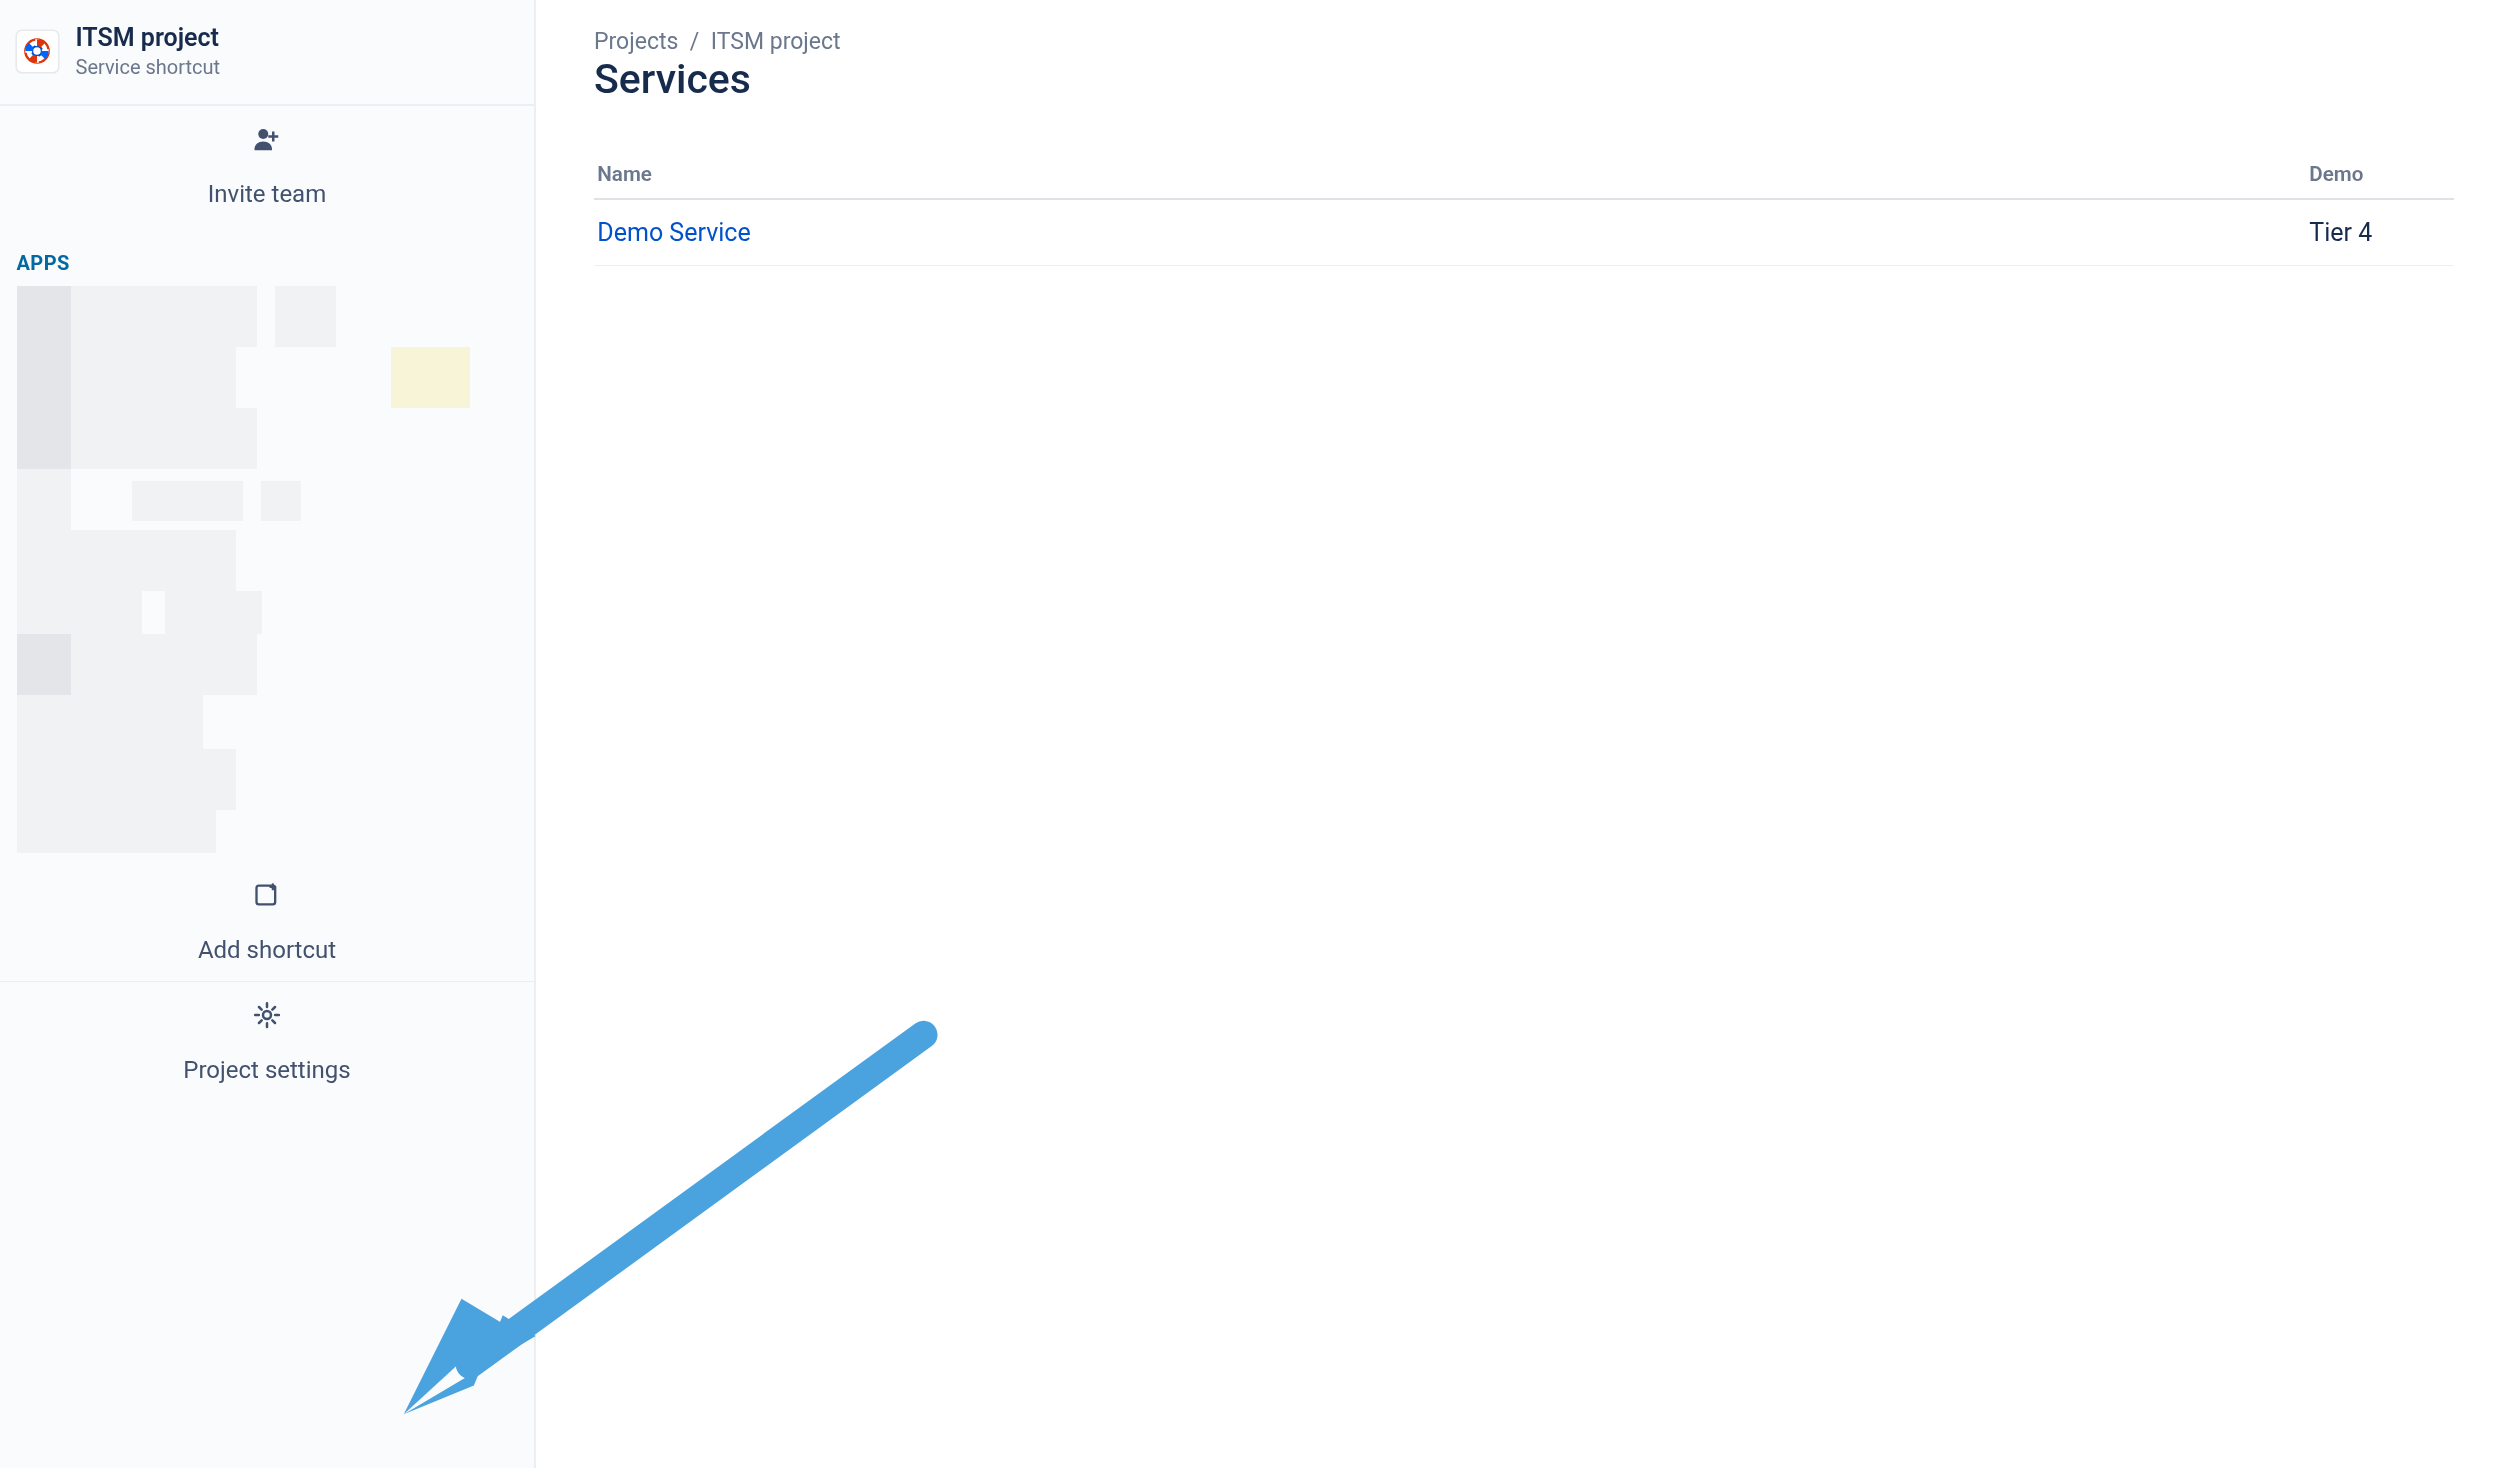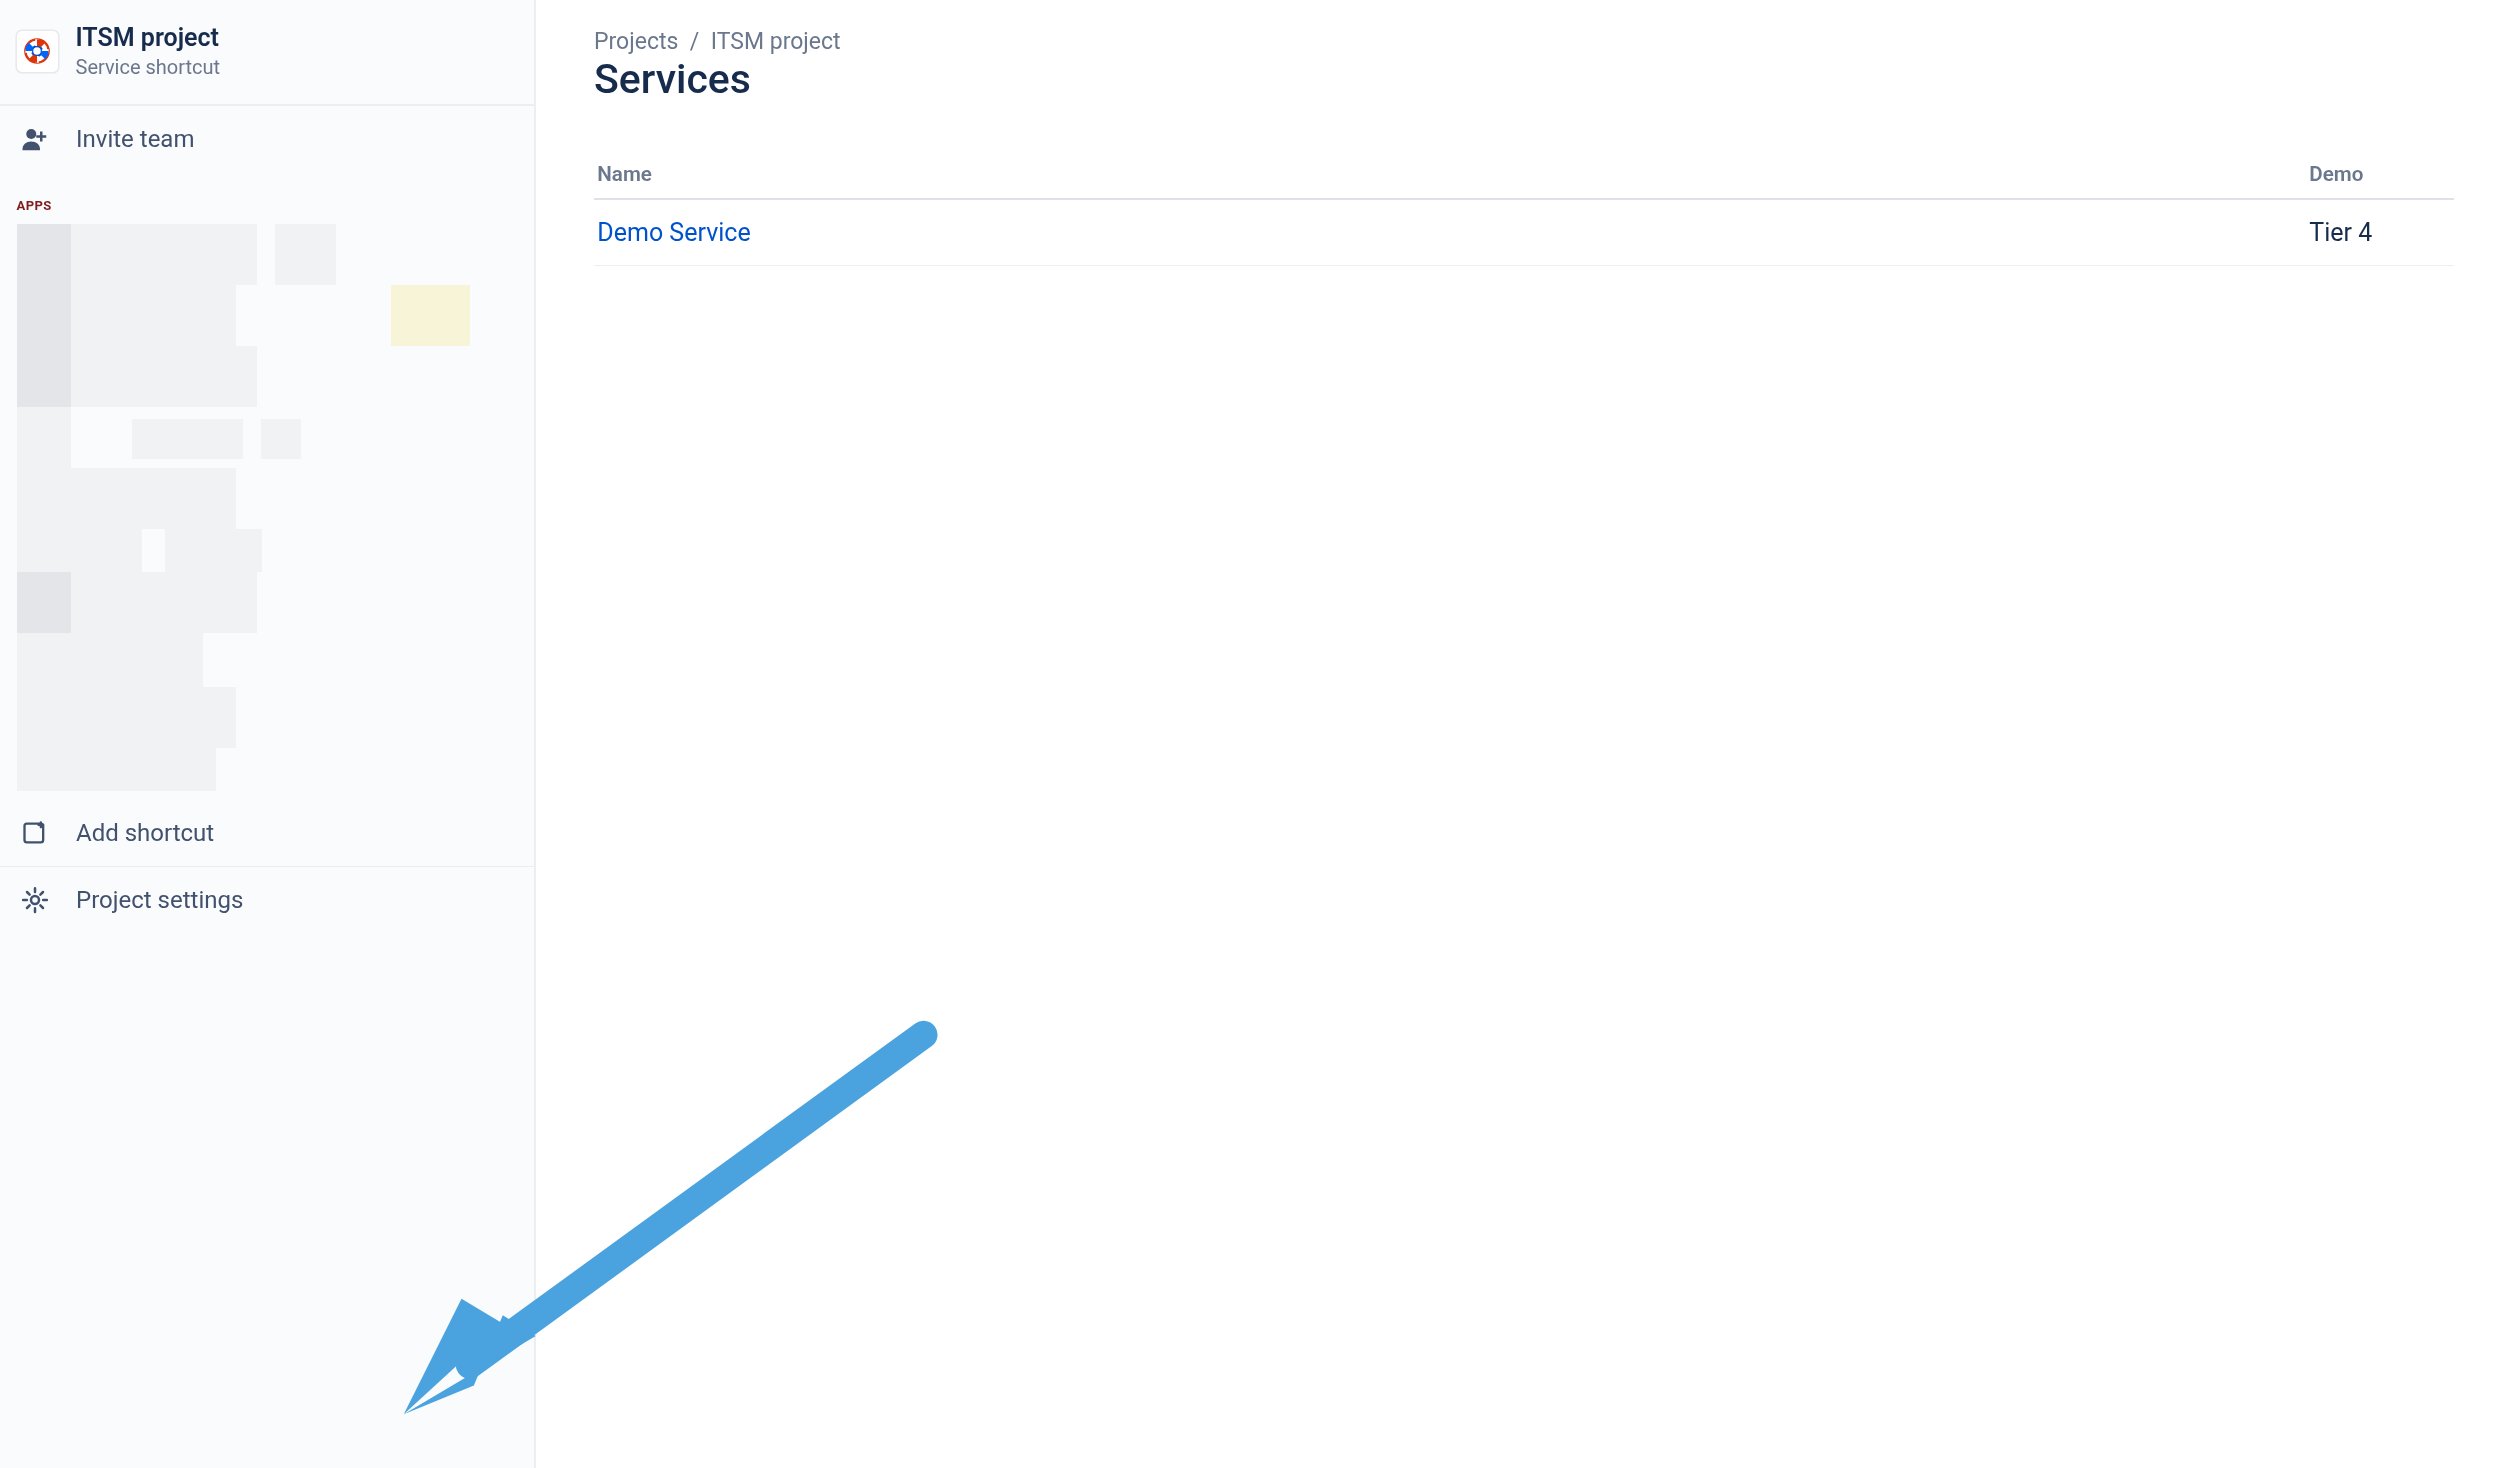--- a/index.html
+++ b/index.html
@@ -59,33 +59,34 @@
   }
   .nav-item {
     display: flex;
     align-items: center;
     gap: 25px;
     padding: 16.5px 18px;
     color: #42526E;
     font-size: 24px;
     font-weight: 400;
     cursor: pointer;
+    flex-direction: column;
   }
   .nav-item .icon-slot {
     width: 33px;
     height: 33px;
     display:flex;
     align-items:center;
     justify-content:center;
     color:#42526E;
   }
   .section-label {
-    font-size: 13px;
+    font-size: 20px;
     font-weight: 700;
-    color: #7f1d1d;
+    color: #0369a1;
     letter-spacing: 0.4px;
     padding: 26px 16.5px 11.5px 16.5px;
   }
   .apps-placeholder {
     padding: 0 16.5px 8.2px 16.5px;
   }
   .apps-placeholder .row {
     display:flex;
     gap: 0;
     margin-bottom: 0;

